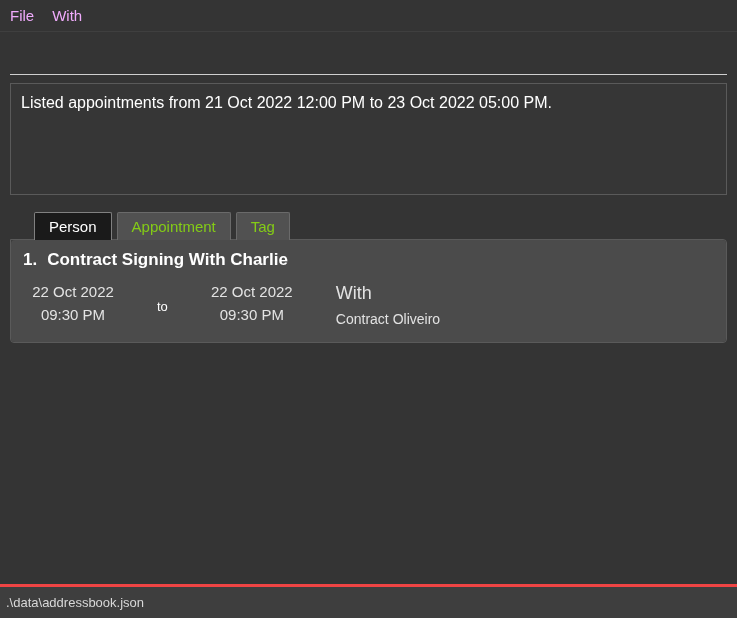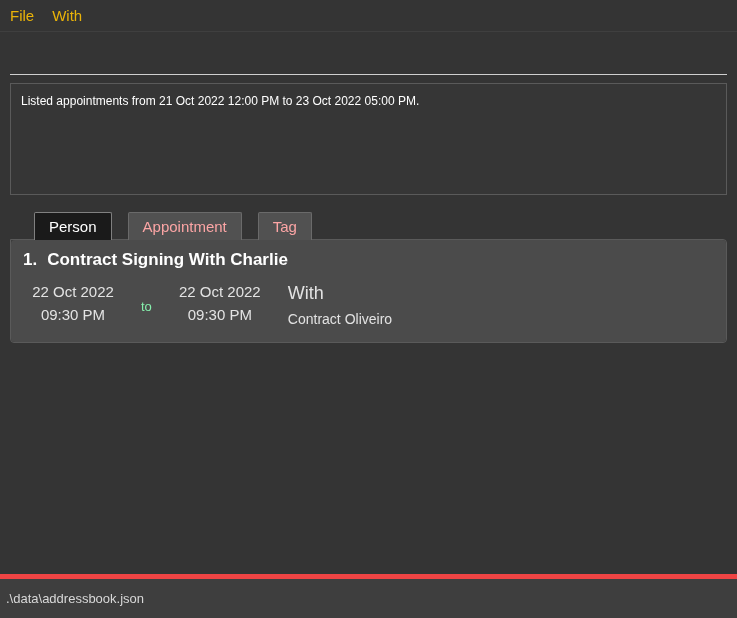--- a/index.html
+++ b/index.html
@@ -14,56 +14,56 @@
   }
   .menubar {
     height: 32px;
     display: flex;
     align-items: center;
     padding: 0 10px;
     gap: 18px;
     border-bottom: 1px solid #3f3f3f;
   }
   .menubar-item {
-    color: #eab308;
+    color: #f0abfc;
     font-size: 15px;
     cursor: pointer;
   }
   .content {
     padding: 12px 10px 0 10px;
   }
   .hr-line {
     height: 1px;
     background: #cfcfcf;
     margin: 30px 0 8px 0;
   }
   .message-box {
     border: 1px solid #5a5a5a;
     background: #363636;
     height: 112px;
     padding: 10px 10px;
     margin-bottom: 16px;
   }
   .message-text {
     color: #ffffff;
-    font-size: 12px;
+    font-size: 16px;
   }
   .tabs {
     display: flex;
-    gap: 16px;
+    gap: 5px;
     padding-left: 24px;
   }
   .tab {
     padding: 5px 14px;
     font-size: 15px;
     border: 1px solid #6a6a6a;
     border-bottom: none;
     cursor: pointer;
     background: #515151;
-    color: #fca5a5;
+    color: #84cc16;
     border-radius: 2px 2px 0 0;
     position: relative;
     top: 1px;
   }
   .tab.active {
     background: #1a1a1a;
     color: #fff;
     border-color: #808080;
   }
   .list-panel {
@@ -82,59 +82,59 @@
     display: flex;
     align-items: baseline;
     gap: 10px;
     font-size: 17px;
     font-weight: 600;
     color: #ffffff;
     margin-bottom: 10px;
   }
   .appt-body {
     display: flex;
-    gap: 20px;
+    gap: 36px;
     align-items: flex-start;
     padding-left: 2px;
   }
   .date-block {
     text-align: center;
     font-size: 15px;
     color: #e3e3e3;
     line-height: 1.55;
     min-width: 96px;
   }
   .to-label {
     font-size: 13px;
-    color: #86efac;
+    color: #ffffff;
     align-self: center;
     padding-top: 2px;
   }
   .details {
     font-size: 14px;
     color: #e2e2e2;
     line-height: 1.5;
   }
   .details .with-label {
     font-size: 18px;
     margin-bottom: 2px;
   }
   .statusbar {
     position: absolute;
     left: 0;
     bottom: 0;
     width: 100%;
-    height: 44px;
+    height: 34px;
     background: #3e3e3e;
     color: #d8d8d8;
     font-size: 13px;
     display: flex;
     align-items: center;
     padding: 8px 6px;
-    border-top: 5px solid #ef4444;
+    border-top: 3px solid #ef4444;
   }
 </style>
 </head>
 <body>
 
 <div class="menubar">
   <span class="menubar-item">File</span>
   <span class="menubar-item">With</span>
 </div>
 

